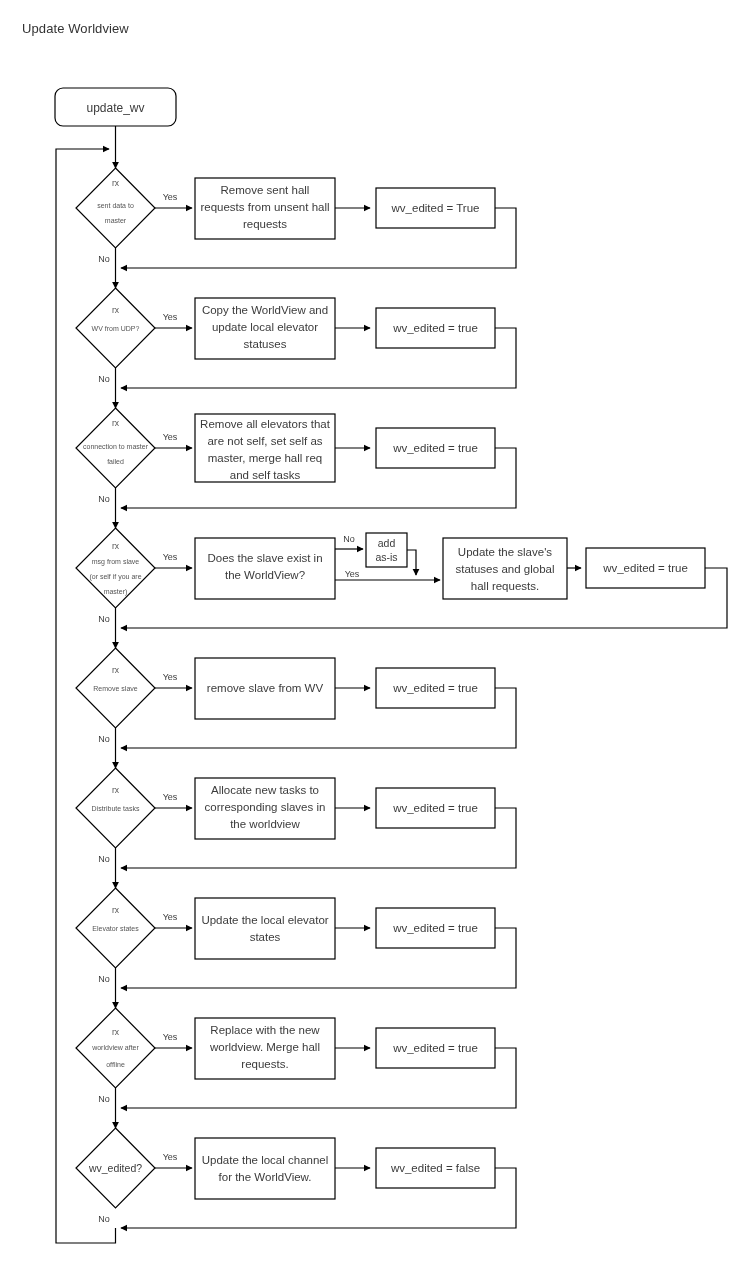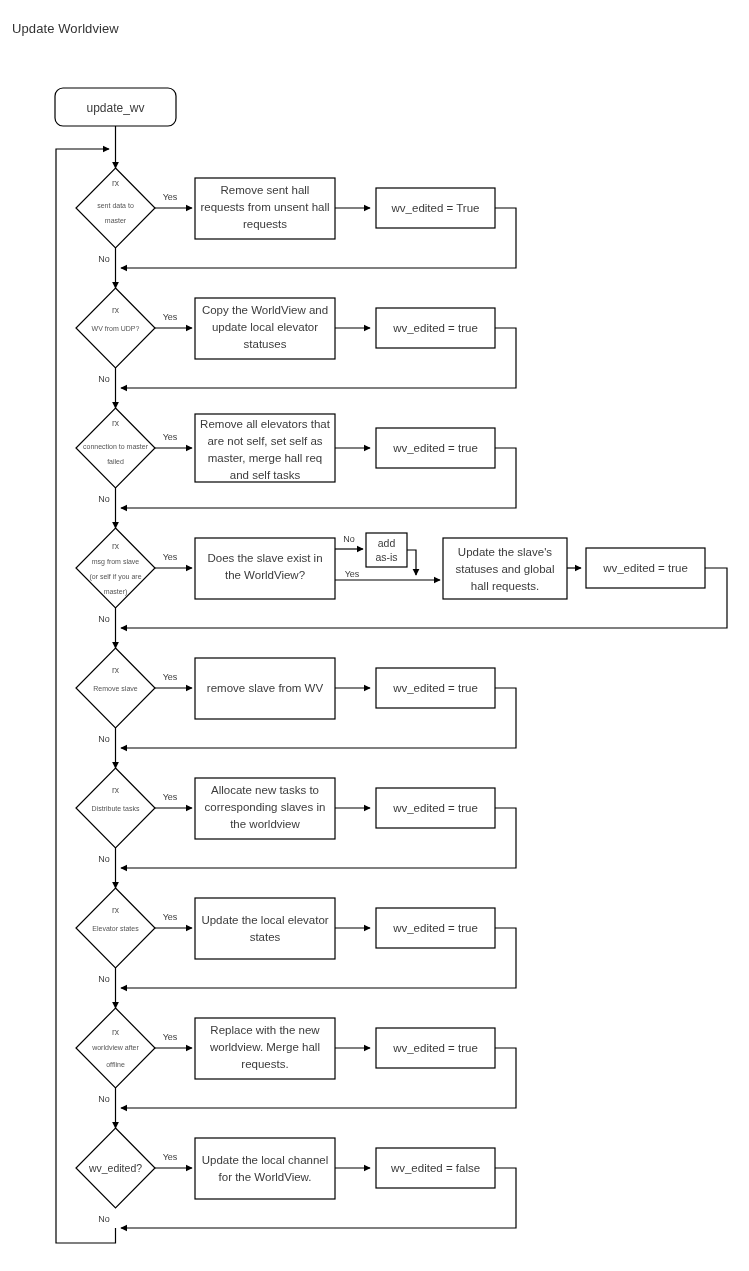--- a/index.html
+++ b/index.html
@@ -17,21 +17,21 @@
   }
   #canvas {
     position: absolute;
     left: 0;
     top: 0;
     width: 749px;
     height: 1271px;
   }
   .diagram-title {
     position: absolute;
-    left: 12px;
+    left: 22px;
     top: 21px;
     font-size: 13px;
     color: #333333;
     letter-spacing: 0.1px;
     white-space: nowrap;
   }
   svg text {
     font-family: "Liberation Sans", sans-serif;
     fill: #3b3b3b;
   }

